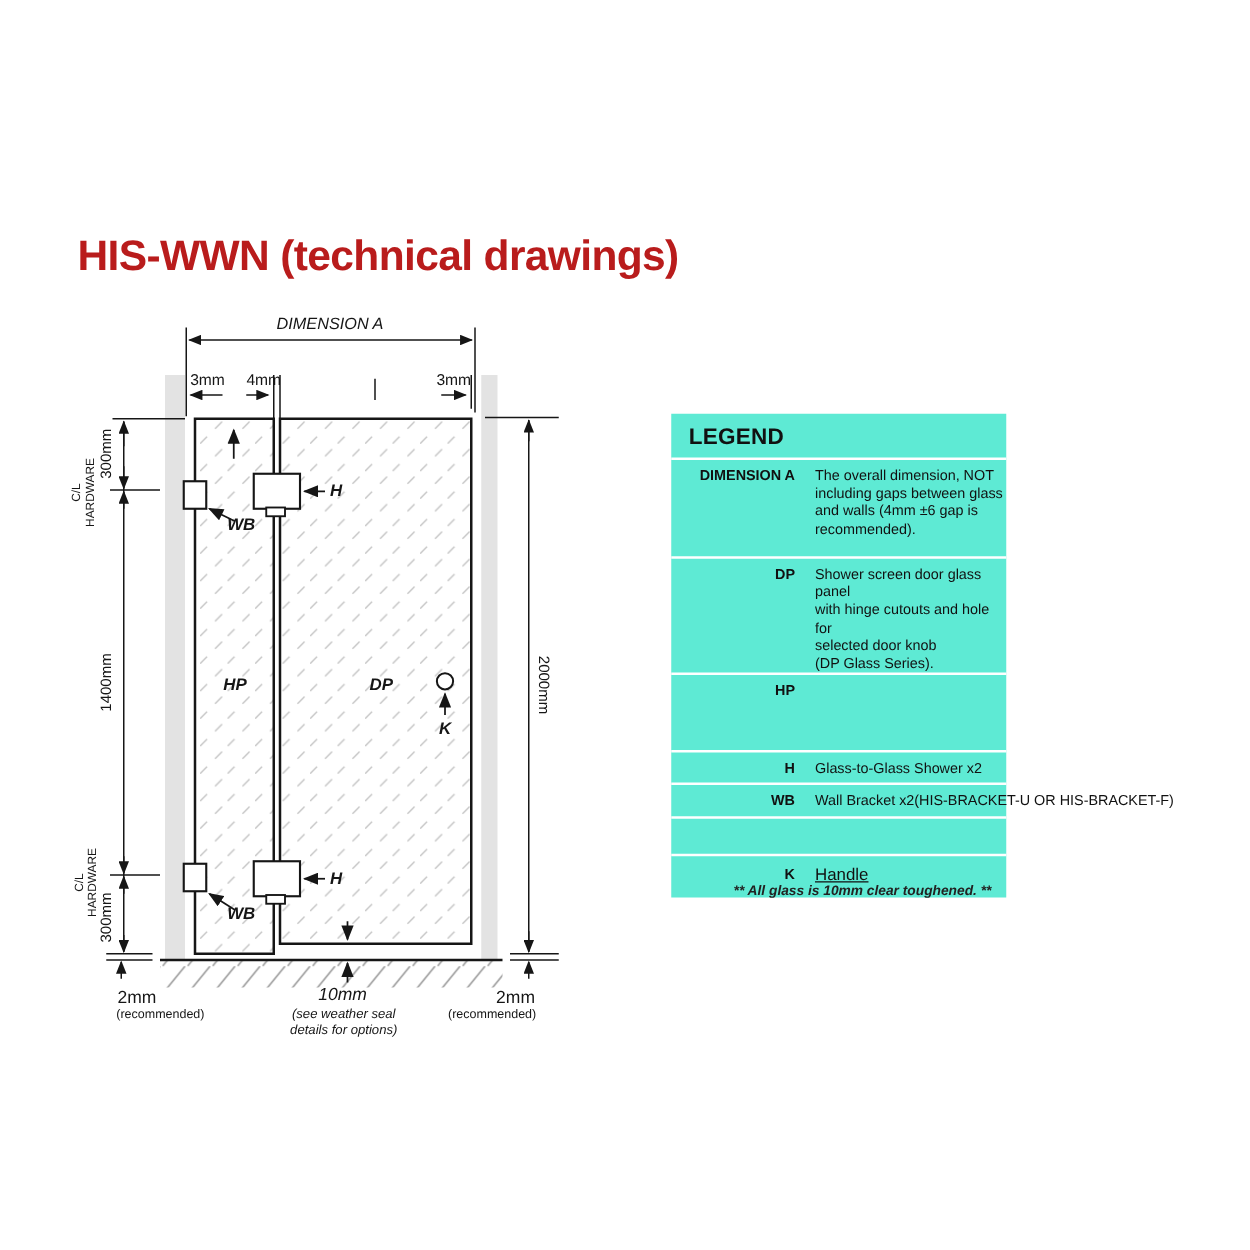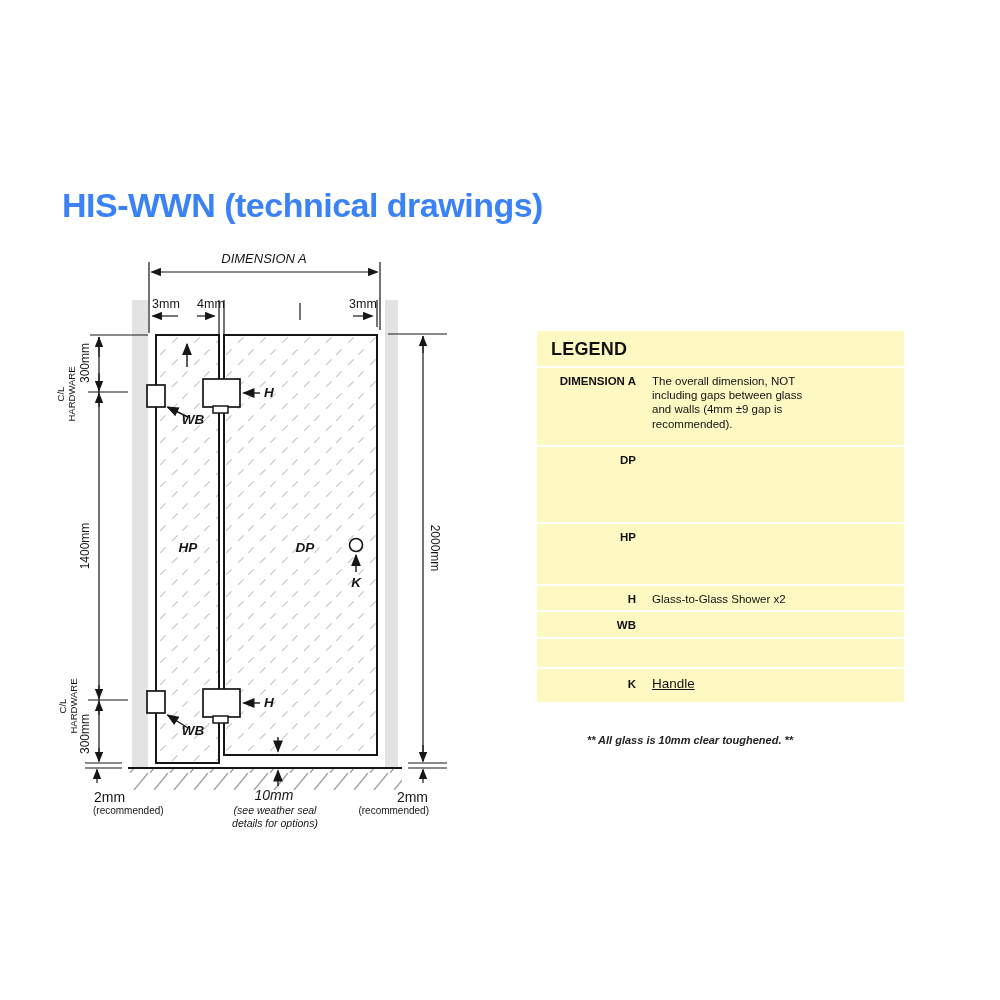--- a/index.html
+++ b/index.html
@@ -2,38 +2,38 @@
 <html><head>
 <meta charset="utf-8">
 <style>
   html,body{margin:0;padding:0;}
   body{
     width:1000px;height:1000px;background:#ffffff;position:relative;
     font-family:"Liberation Sans", sans-serif;color:#111;overflow:hidden;
   }
   .page-title{
     position:absolute;left:62px;top:186px;
-    font-size:34px;font-weight:bold;letter-spacing:-0.5px;color:#3b82f6;
+    font-size:34px;font-weight:bold;letter-spacing:-0.5px;color:#b91c1c;
     white-space:nowrap;
   }
   .drawing-svg{position:absolute;left:50px;top:245px;width:410px;height:590px;}
   svg text{font-family:"Liberation Sans", sans-serif;fill:#161616;}
   .t-dim{font-size:12.5px;}
   .t-dim-b{font-size:13px;font-style:italic;}
   .t-rot{font-size:12px;}
   .t-cl{font-size:9.5px;}
   .t-lbl{font-size:13.5px;font-weight:bold;font-style:italic;}
   .t-sm{font-size:10px;}
   .t-sm-i{font-size:10.5px;font-style:italic;}
   .t-mm{font-size:14px;}
   .t-mm-i{font-size:14px;font-style:italic;}
 
   .legend-box{
-    position:absolute;left:537px;top:331px;width:367px;min-height:369px;
-    background:#fef9c3;overflow:visible;
+    position:absolute;left:537px;top:331px;width:268px;min-height:369px;
+    background:#5eead4;overflow:visible;
   }
   .legend-heading{
     font-size:18px;font-weight:bold;letter-spacing:0.2px;
     padding:8px 0 6px 14px;
   }
   .legend-row{
     display:flex;align-items:flex-start;border-top:2px solid #ffffff;
     padding-top:6px;box-sizing:border-box;
   }
   .legend-key{
@@ -47,21 +47,21 @@
   .row-dimension-a{min-height:79px;}
   .row-dp{min-height:77px;}
   .row-hp{min-height:62px;}
   .row-h{min-height:26px;}
   .row-wb{min-height:27px;}
   .row-wb .legend-desc{white-space:nowrap;}
   .row-spacer{min-height:30px;}
   .row-k{min-height:35px;padding-top:8px;}
   .row-k .legend-desc{font-size:13.5px;text-decoration:underline;}
   .legend-footnote{
-    position:absolute;left:537px;top:734px;width:306px;text-align:center;
+    position:absolute;left:537px;top:707px;width:306px;text-align:center;
     font-size:11px;font-style:italic;font-weight:bold;color:#222;
   }
 </style>
 </head>
 <body>
 
 <div class="page-title">HIS-WWN (technical drawings)</div>
 
 <svg class="drawing-svg" viewBox="0 0 410 590">
   <defs>
@@ -183,35 +183,40 @@
   <text x="379" y="569" text-anchor="end" class="t-sm">(recommended)</text>
 </svg>
 
 <div class="legend-box">
   <div class="legend-heading">LEGEND</div>
 
   <div class="legend-row row-dimension-a">
     <div class="legend-key">DIMENSION A</div>
     <div class="legend-desc">The overall dimension, NOT
 including gaps between glass
-and walls (4mm ±9 gap is
+and walls (4mm ±6 gap is
 recommended).</div>
   </div>
   <div class="legend-row row-dp">
     <div class="legend-key">DP</div>
+    <div class="legend-desc">Shower screen door glass panel
+with hinge cutouts and hole for
+selected door knob
+(DP Glass Series).</div>
   </div>
   <div class="legend-row row-hp">
     <div class="legend-key">HP</div>
   </div>
   <div class="legend-row row-h">
     <div class="legend-key">H</div>
     <div class="legend-desc">Glass-to-Glass Shower x2</div>
   </div>
   <div class="legend-row row-wb">
     <div class="legend-key">WB</div>
+    <div class="legend-desc">Wall Bracket x2(HIS-BRACKET-U OR HIS-BRACKET-F)</div>
   </div>
   <div class="legend-row row-spacer">
     <div class="legend-key"></div>
     <div class="legend-desc"></div>
   </div>
   <div class="legend-row row-k">
     <div class="legend-key">K</div>
     <div class="legend-desc">Handle</div>
   </div>
 </div>

